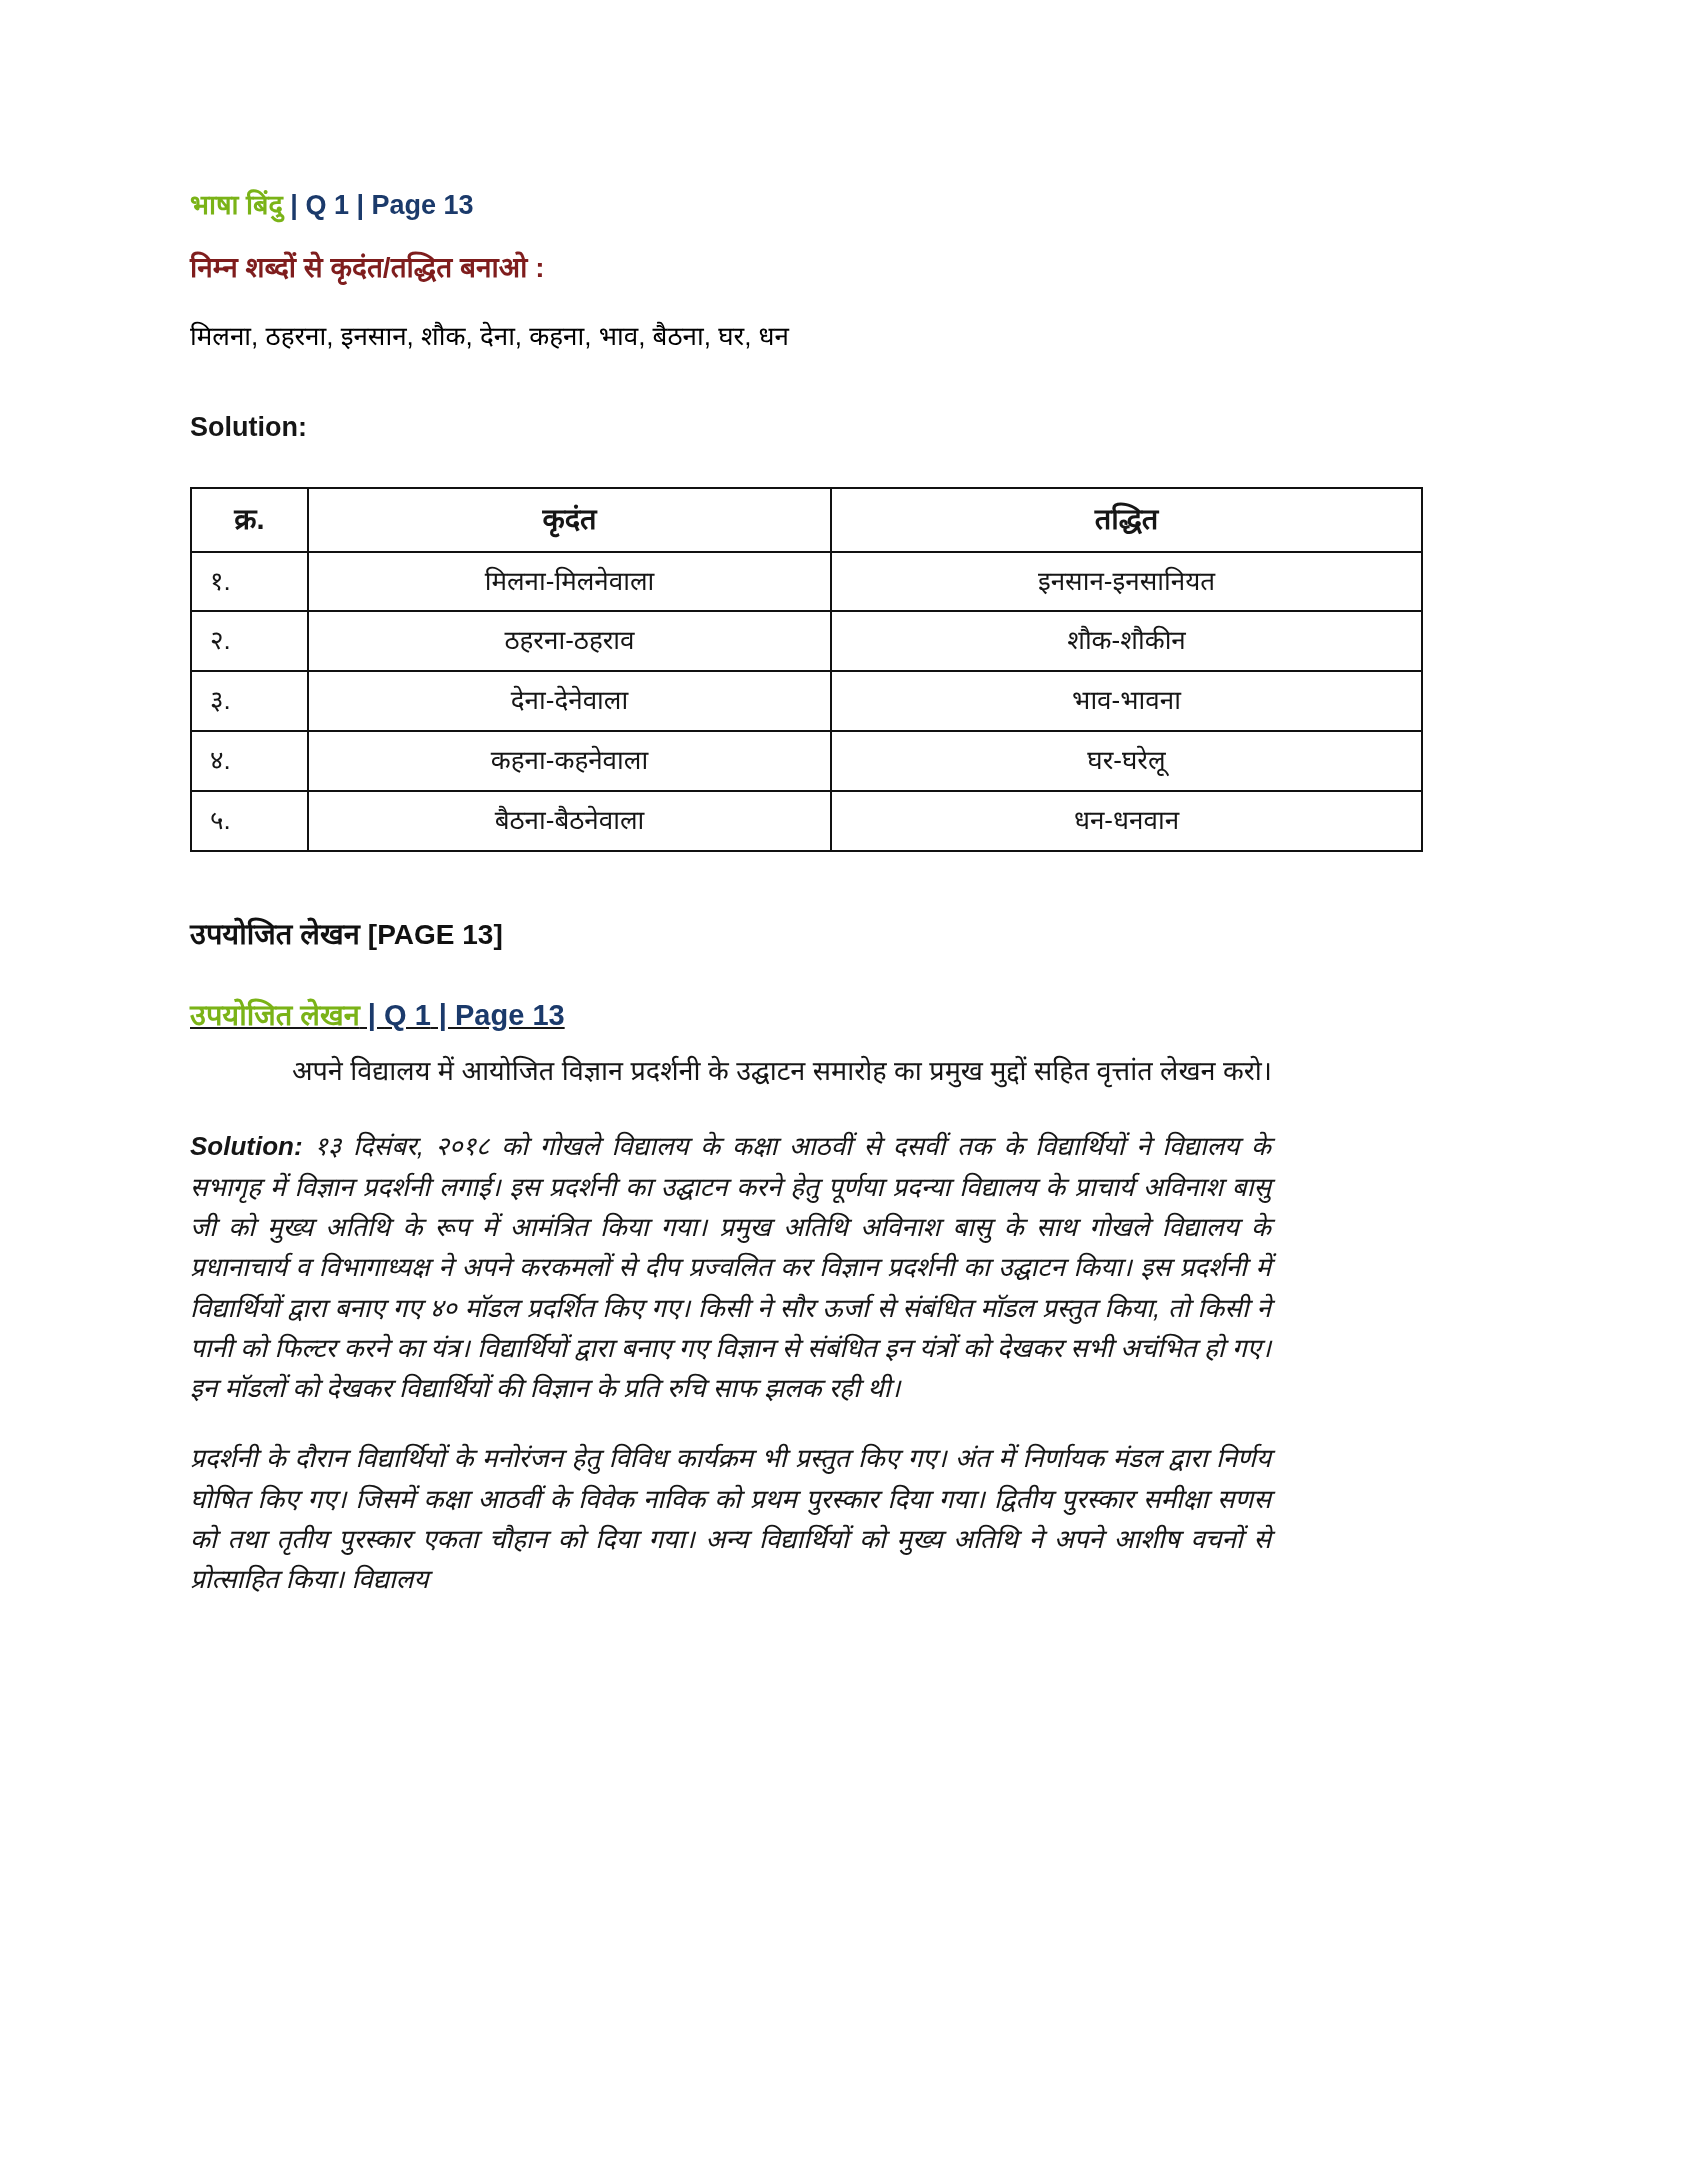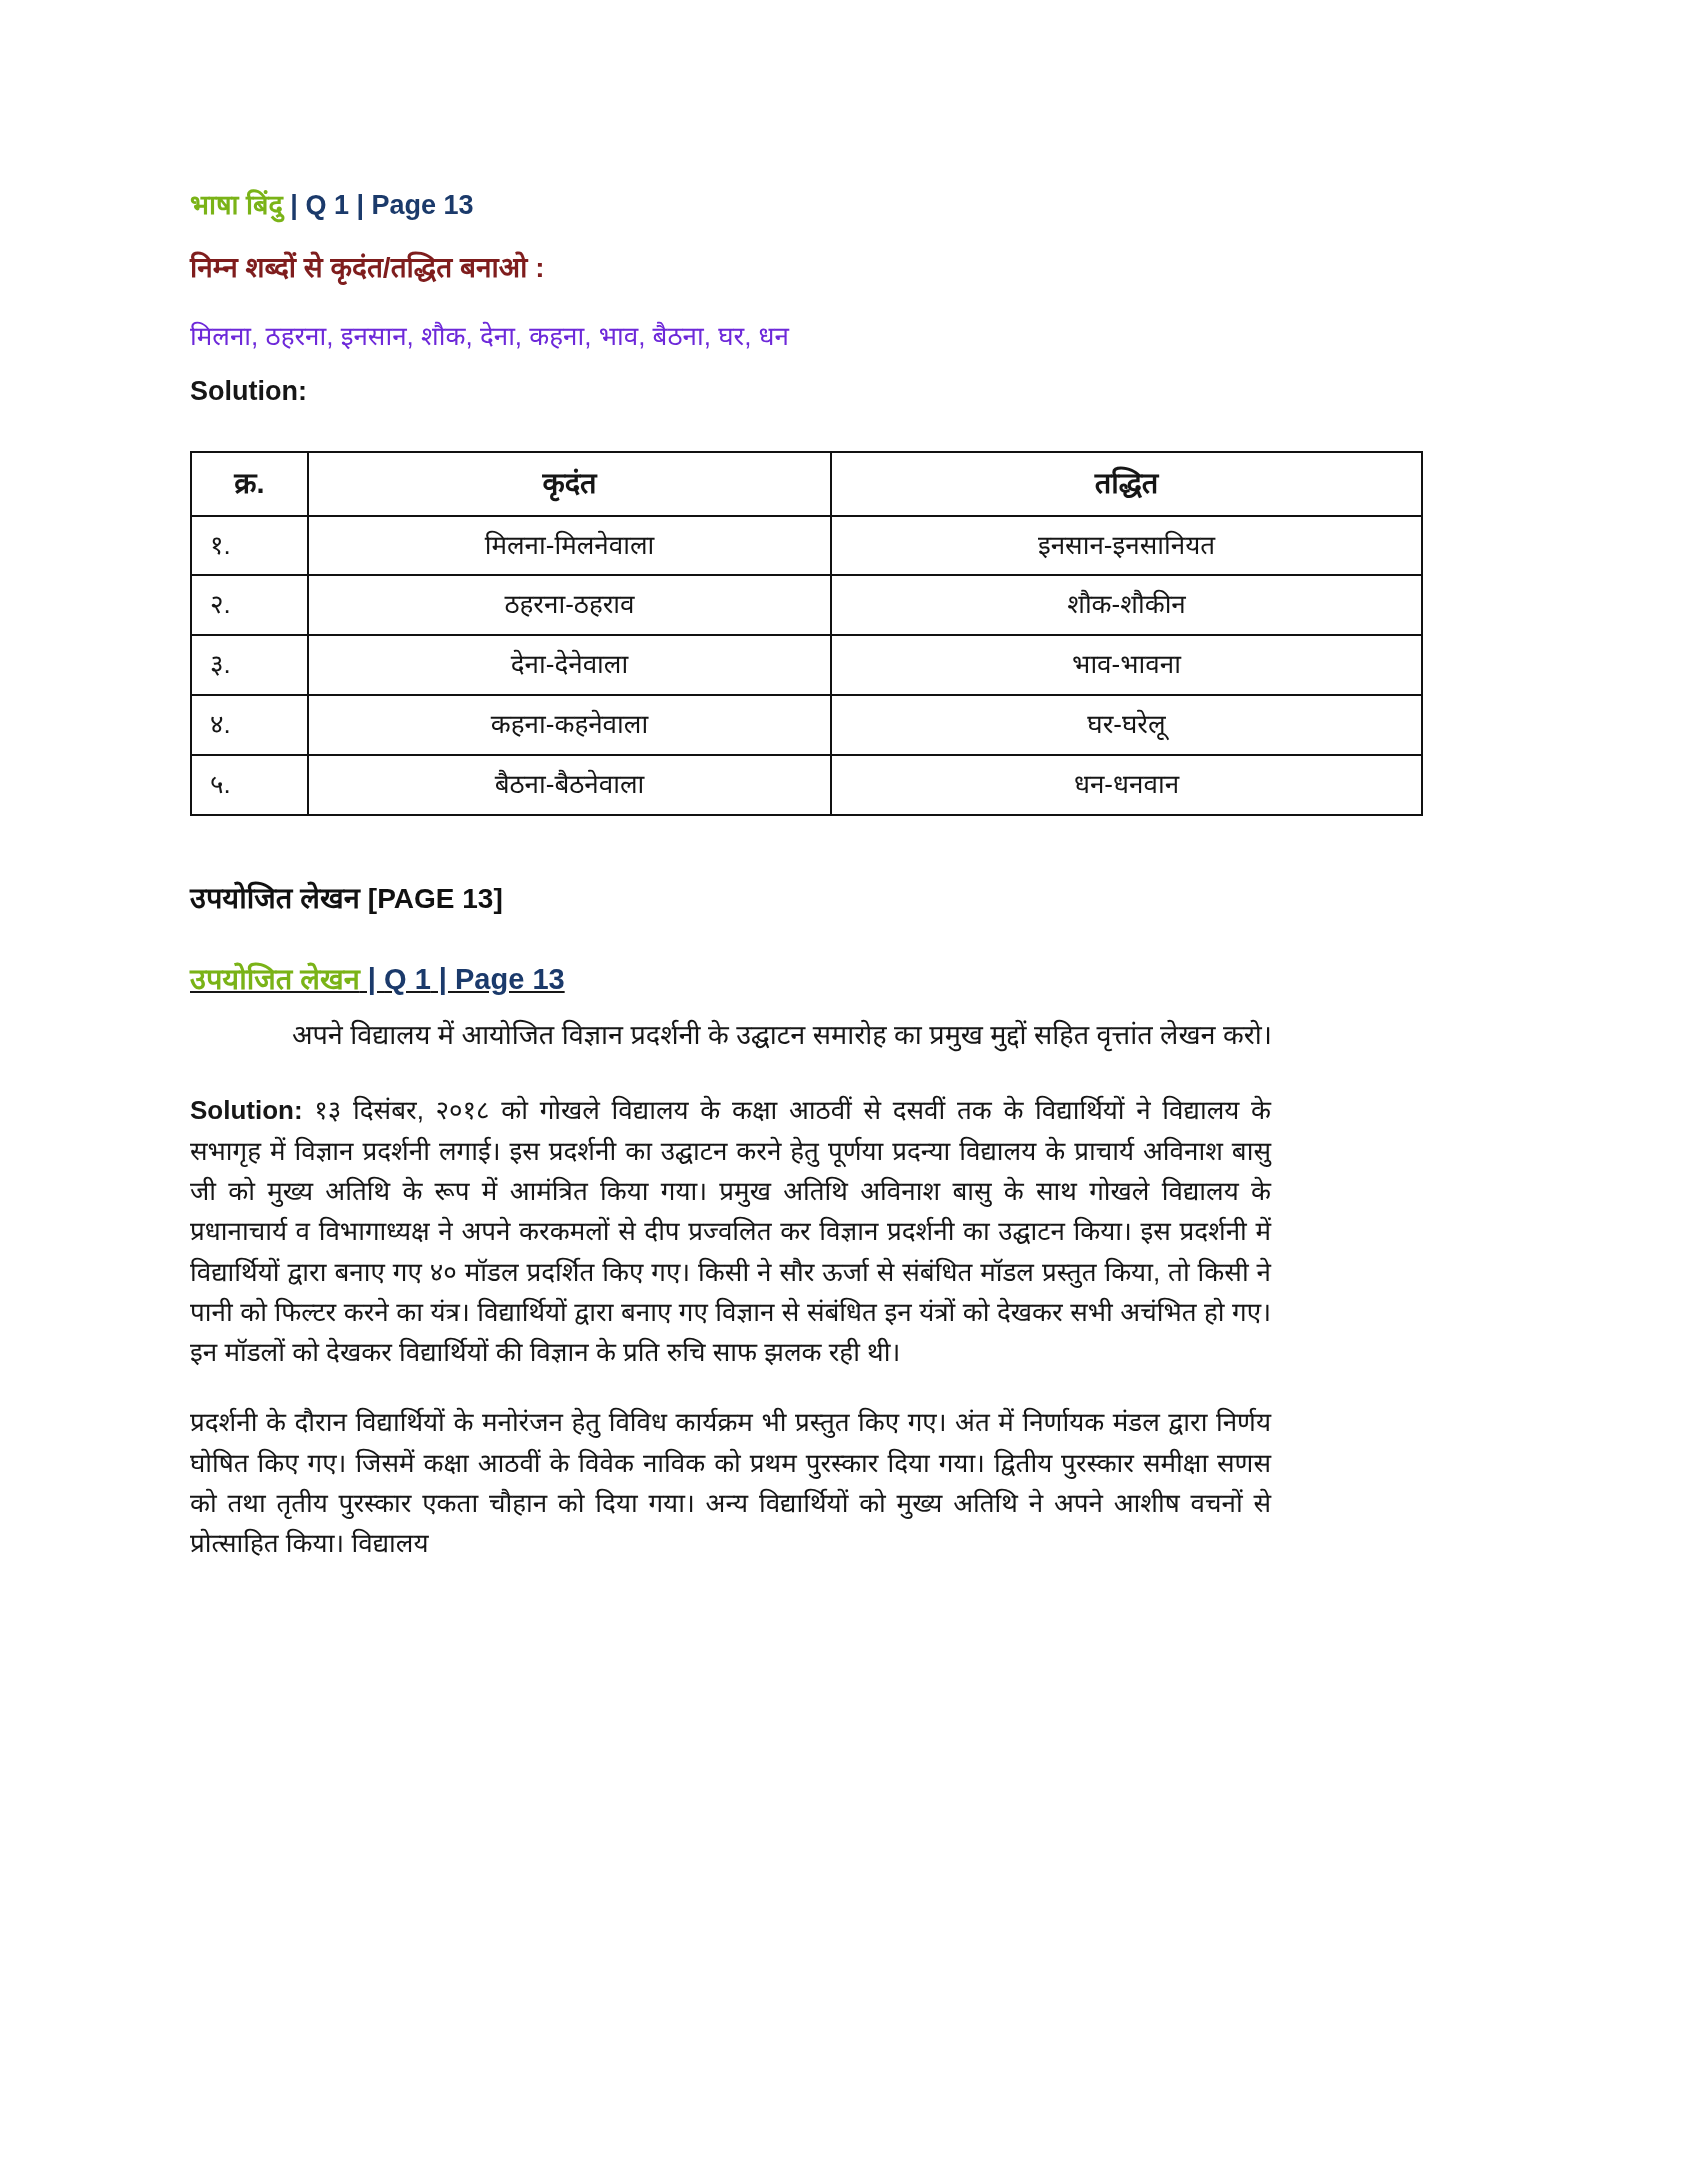--- a/index.html
+++ b/index.html
@@ -33,23 +33,23 @@
   }
   .q-title {
     font-size: 28px;
     font-weight: bold;
     margin: 0 0 30px 0;
     line-height: 1.35;
     color: #7f1d1d;
   }
   .q-words {
     font-size: 26px;
-    margin: 0 0 20px 0;
+    margin: 0 0 56px 0;
     line-height: 1.5;
-    color: #6d28d9;
+    color: #000000;
   }
   .sol-label {
     font-size: 27px;
     font-weight: bold;
     margin: 0 0 44px 0;
   }
   table.krudant {
     border-collapse: collapse;
     width: 1233px;
     margin: 0 0 61px 0;
@@ -106,20 +106,21 @@
     line-height: 1.55;
     margin: 0 0 34px 0;
     text-align: right;
   }
   .para {
     font-size: 26px;
     line-height: 1.55;
     margin: 0 1px 30px 0;
     text-align: justify;
     text-justify: inter-word;
+    font-style: italic;
   }
   .para b {
     font-weight: bold;
   }
 </style>
 </head>
 <body>
 
 <div class="page">
 

